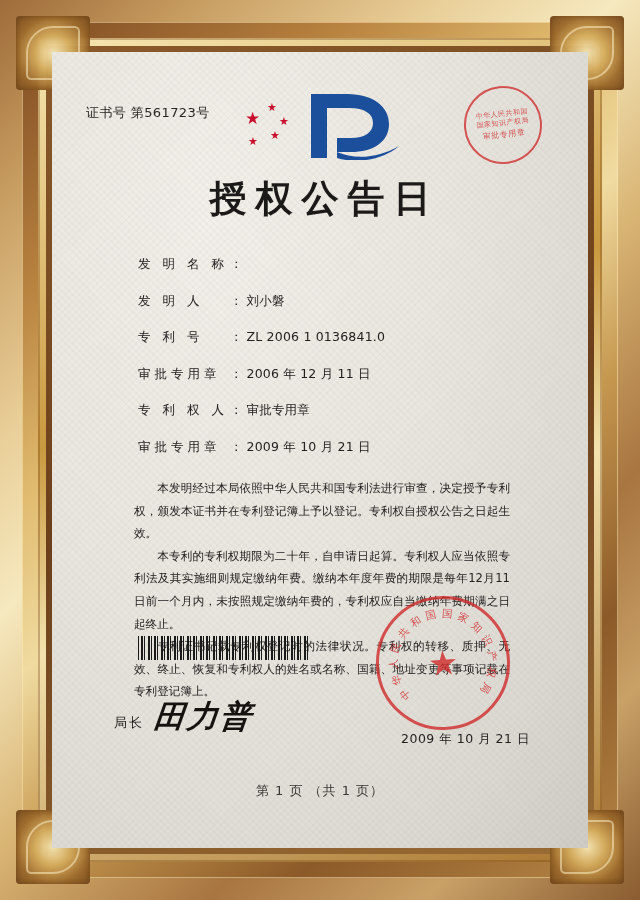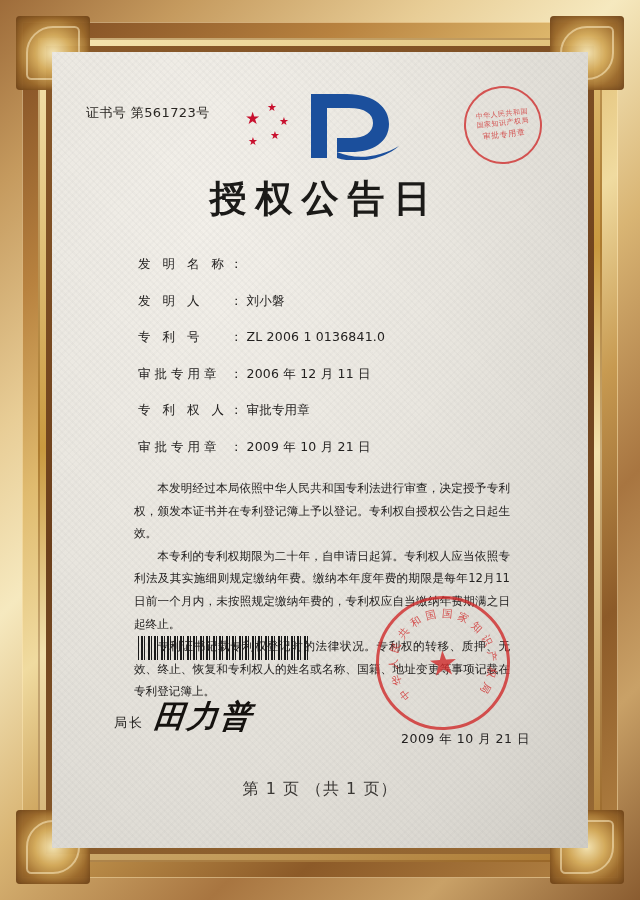--- a/index.html
+++ b/index.html
@@ -291,21 +291,21 @@
     font-size: 12.5px;
     color: #232120;
     letter-spacing: .5px;
   }
 
   .page-footer {
     position: absolute;
     left: 0; right: 0;
     bottom: 48px;
     text-align: center;
-    font-size: 16px;
+    font-size: 13px;
     color: #3a3734;
     letter-spacing: 1px;
   }
 
   .watermark-br {
     position: absolute;
     right: 6px;
     bottom: 4px;
     font-size: 9px;
     color: rgba(255,255,255,.55);

